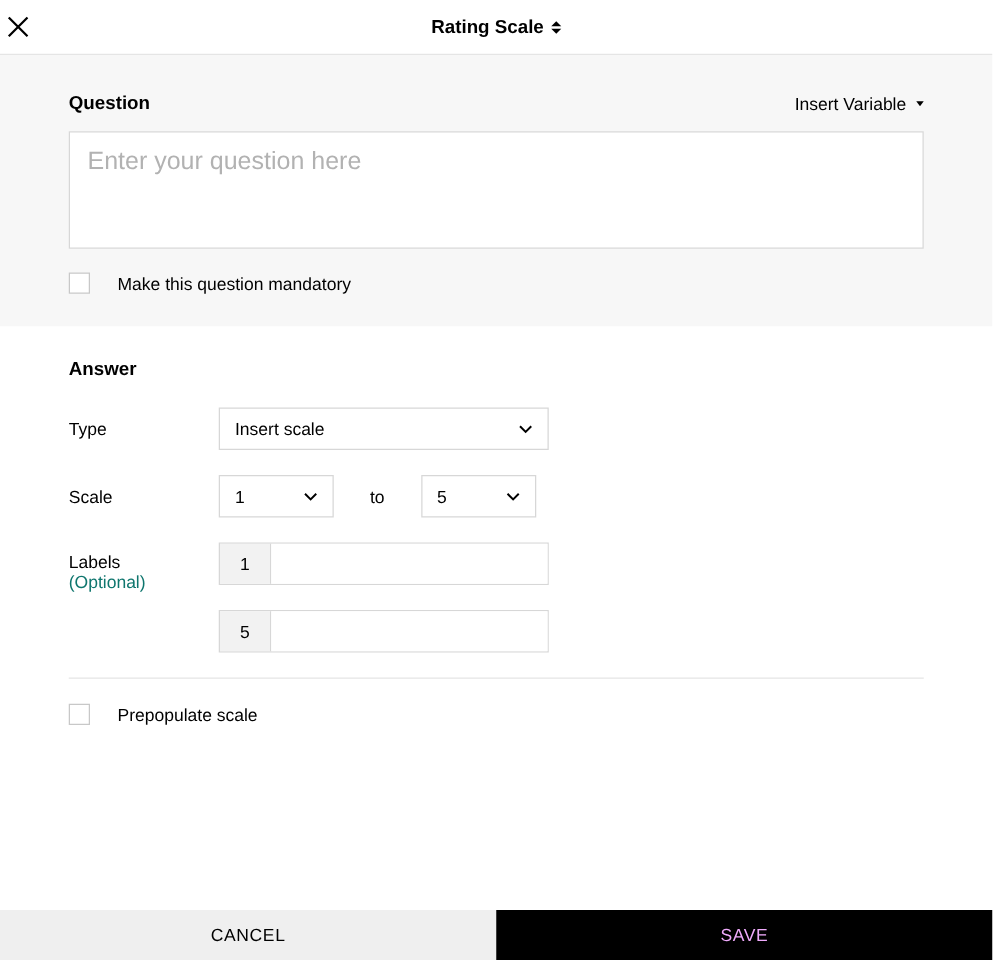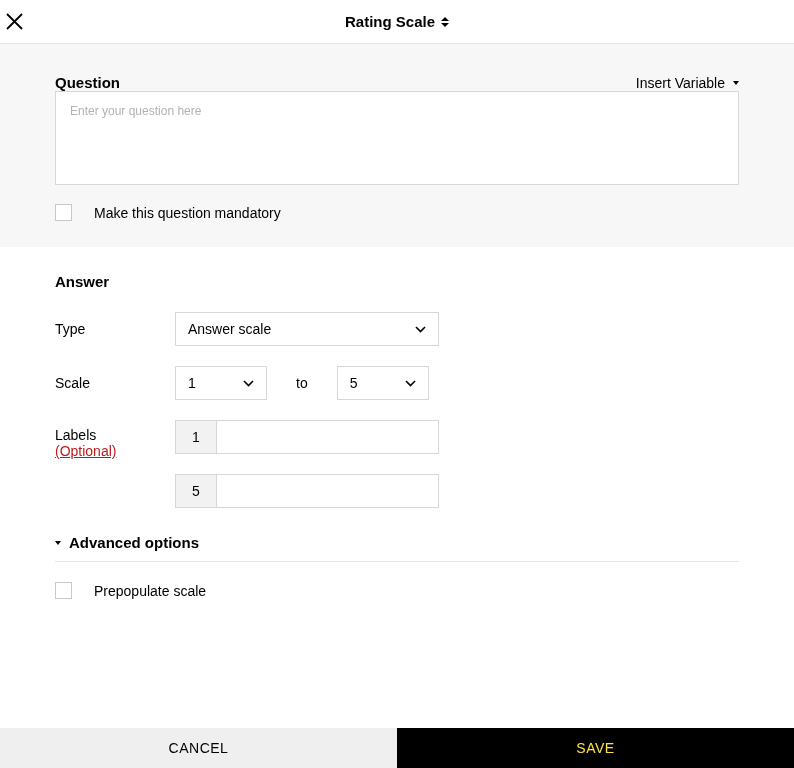--- a/index.html
+++ b/index.html
@@ -46,38 +46,39 @@
       background: #f7f7f7;
       padding: 30px 55px 26px 55px;
     }
     .section-answer {
       padding: 26px 55px 30px 55px;
     }
     .row-head {
       display: flex;
       justify-content: space-between;
       align-items: center;
+      margin-bottom: 14px;
     }
     .section-label {
       font-weight: 700;
       font-size: 15px;
     }
     .insert-variable {
       font-size: 14px;
       display: flex;
       align-items: center;
       gap: 8px;
       cursor: pointer;
     }
     .question-textarea {
       width: 100%;
       height: 94px;
       border: 1px solid #d7d7d7;
       padding: 12px 14px;
-      font-size: 12px;
+      font-size: 20px;
       font-family: inherit;
       resize: none;
       background: #fff;
       color: #000;
     }
     .question-textarea::placeholder {
       color: #b2b2b2;
       font-weight: 300;
     }
     .checkbox-row {
@@ -96,23 +97,22 @@
     .field-row {
       display: flex;
       align-items: center;
       margin-bottom: 20px;
     }
     .field-label {
       width: 120px;
       font-size: 14px;
     }
     .field-label .sub {
-      color: #b91c1c;
+      color: #0f766e;
       display: block;
-      text-decoration: underline;
     }
     .select {
       height: 34px;
       border: 1px solid #d7d7d7;
       background: #fff;
       display: flex;
       align-items: center;
       justify-content: space-between;
       padding: 0 12px;
       cursor: pointer;
@@ -183,21 +183,21 @@
       cursor: pointer;
       border: none;
       font-family: inherit;
     }
     .btn-cancel {
       background: #efefef;
       color: #000;
     }
     .btn-save {
       background: #000;
-      color: #fde047;
+      color: #f0abfc;
     }
     .caret-down-sm {
       width: 0; height: 0;
       border-left: 3.5px solid transparent;
       border-right: 3.5px solid transparent;
       border-top: 4.5px solid #000;
     }
     .chevron-down svg { display: block; }
     .updown {
       display: flex;
@@ -249,21 +249,21 @@
     <span>Make this question mandatory</span>
   </div>
 </div>
 
 <div class="section-answer">
   <div class="section-label" style="margin-bottom:22px">Answer</div>
 
   <div class="field-row">
     <div class="field-label">Type</div>
     <div class="select select-type">
-      <span>Answer scale</span>
+      <span>Insert scale</span>
       <span class="chevron-down">
           <svg width="11" height="7" viewBox="0 0 11 7">
             <path d="M1 1 L5.5 5.5 L10 1" stroke="#000" stroke-width="1.6" fill="none"></path>
           </svg>
         </span>
     </div>
   </div>
 
   <div class="field-row">
     <div class="field-label">Scale</div>
@@ -296,24 +296,20 @@
         <div class="label-prefix">1</div>
         <input class="label-input" type="text" value="" style="">
       </div>
       <div class="label-group">
         <div class="label-prefix">5</div>
         <input class="label-input" type="text" value="" style="">
       </div>
     </div>
   </div>
 
-  <div class="advanced-header">
-    <span class="caret-down-sm"></span>
-    <span>Advanced options</span>
-  </div>
   <hr class="divider">
 
   <div class="checkbox-row" style="margin-top:0;margin-bottom:16px">
     <div class="checkbox"></div>
     <span>Prepopulate scale</span>
   </div>
 </div>
 
 <div class="footer">
   <button class="btn btn-cancel">CANCEL</button>

